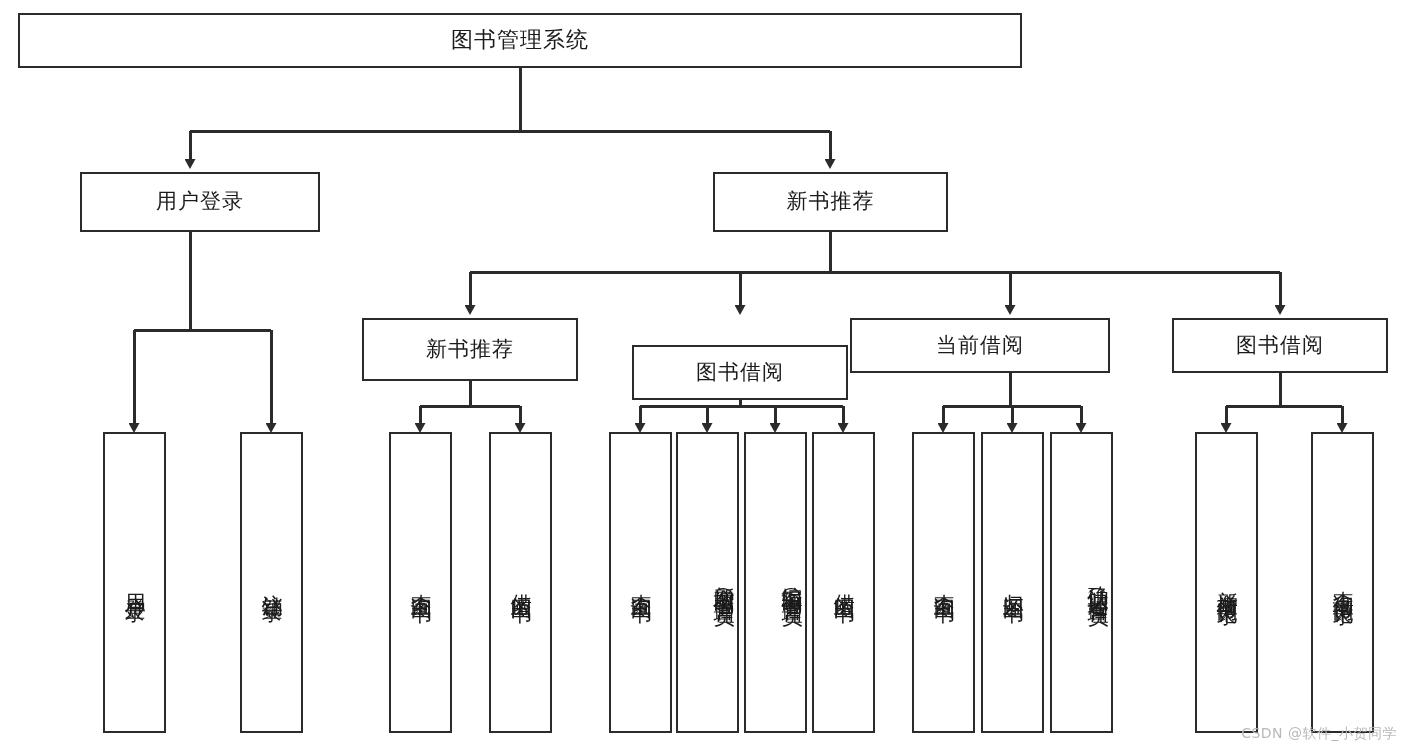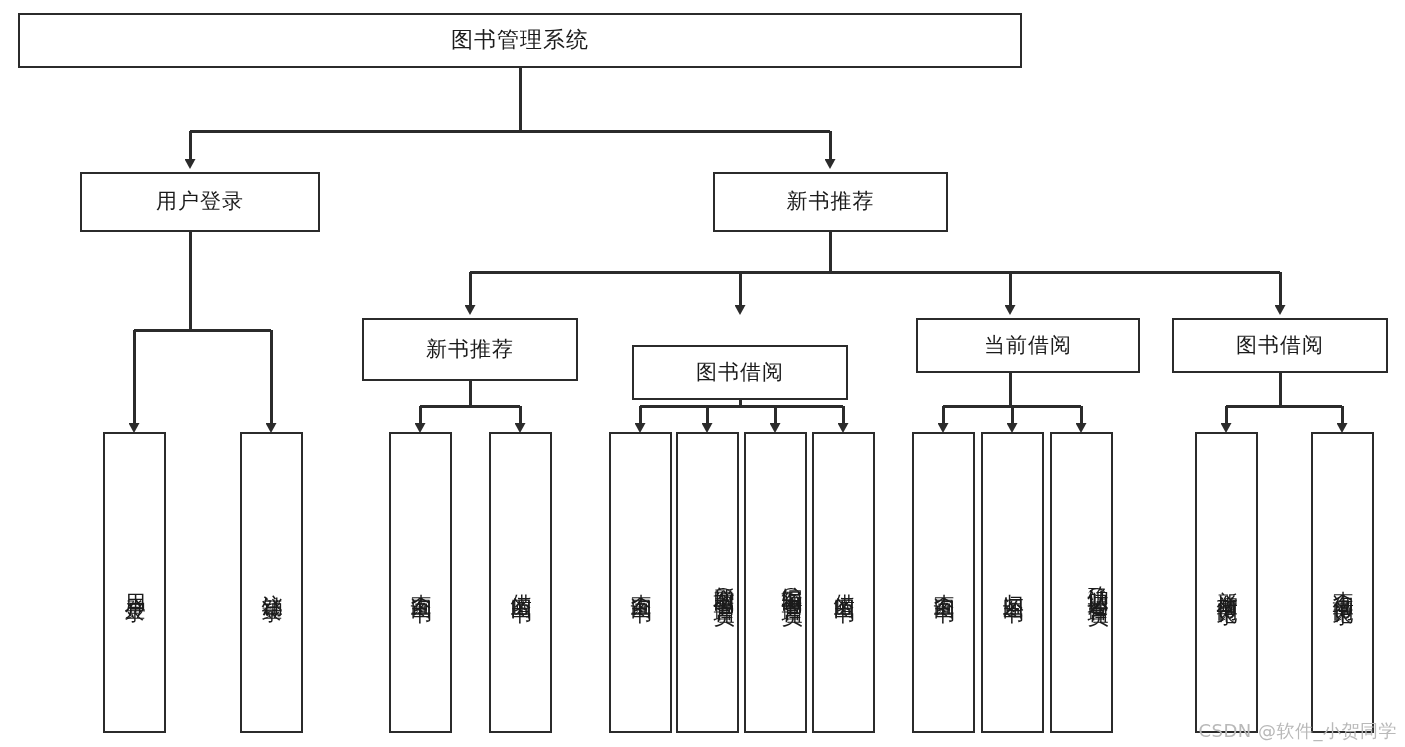--- a/index.html
+++ b/index.html
@@ -57,21 +57,21 @@
     justify-content: center;
   }
   .node.vert.vtop {
     align-items: flex-start;
     justify-content: center;
   }
   .watermark {
     position: absolute;
     right: 8px;
     bottom: 4px;
-    font-size: 18px;
+    font-size: 14px;
     color: #b9b9b9;
     font-family: "DejaVu Sans", "Liberation Sans", sans-serif;
     letter-spacing: 0.5px;
     white-space: nowrap;
     margin-left: 32px;
   }
 </style>
 </head>
 <body>
 
@@ -140,21 +140,21 @@
   </div>
 
   <div class="node horiz" style="left:362px; top:318px; width:216px; height:63px;">
     <span>新书推荐</span>
   </div>
 
   <div class="node horiz" style="left:632px; top:318px; width:216px; height:55px;margin-top:27px;">
     <span>图书借阅</span>
   </div>
 
-  <div class="node horiz" style="left:916px; top:318px; width:224px; height:55px;">
+  <div class="node horiz" style="left:850px; top:318px; width:260px; height:55px;">
     <span>当前借阅</span>
   </div>
 
   <div class="node horiz" style="left:1172px; top:318px; width:216px; height:55px;">
     <span>图书借阅</span>
   </div>
 
   <div class="node vert vcenter" style="left:103px; top:432px; width:63px; height:301px;">
     <span>用户登录</span>
   </div>

